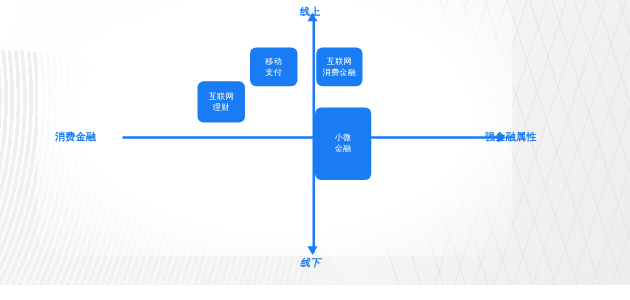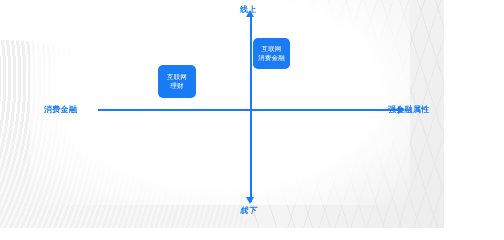--- a/index.html
+++ b/index.html
@@ -2,21 +2,21 @@
 <html><head>
 <meta charset="utf-8">
 <style>
   html, body {
     margin: 0;
     padding: 0;
     background: #ffffff;
   }
   #canvas {
     position: relative;
-    width: 444px;
+    width: 504px;
     height: 228px;
     overflow: hidden;
     background: #000000;
     font-family: "DejaVu Sans", "Liberation Sans", sans-serif;
   }
   
   .bg-base {
     position: absolute;
     inset: 0;
     background: linear-gradient(115deg, #ffffff 0%, #fcfcfc 45%, #f2f2f2 75%, #ededed 100%);
@@ -181,22 +181,30 @@
   <div class="axis-label lbl-bottom">线下</div>
   <div class="axis-label lbl-left">消费金融</div>
   <div class="axis-label lbl-right">强金融属性</div>
 
 
   <div class="node" style="left:158px; top:65px; width:38px; height:33px;">
     <span>互联网
 理财</span>
   </div>
 
+  <div class="node" style="left:200px; top:38px; width:38px; height:31px;">
+    <span>移动
+支付</span>
+  </div>
 
   <div class="node" style="left:253px; top:38px; width:37px; height:31px;">
     <span>互联网
 消费金融</span>
   </div>
 
+  <div class="node" style="left:252px; top:86px; width:45px; height:58px;">
+    <span>小微
+金融</span>
+  </div>
 
 
 
 </div>
 
 </body></html>

